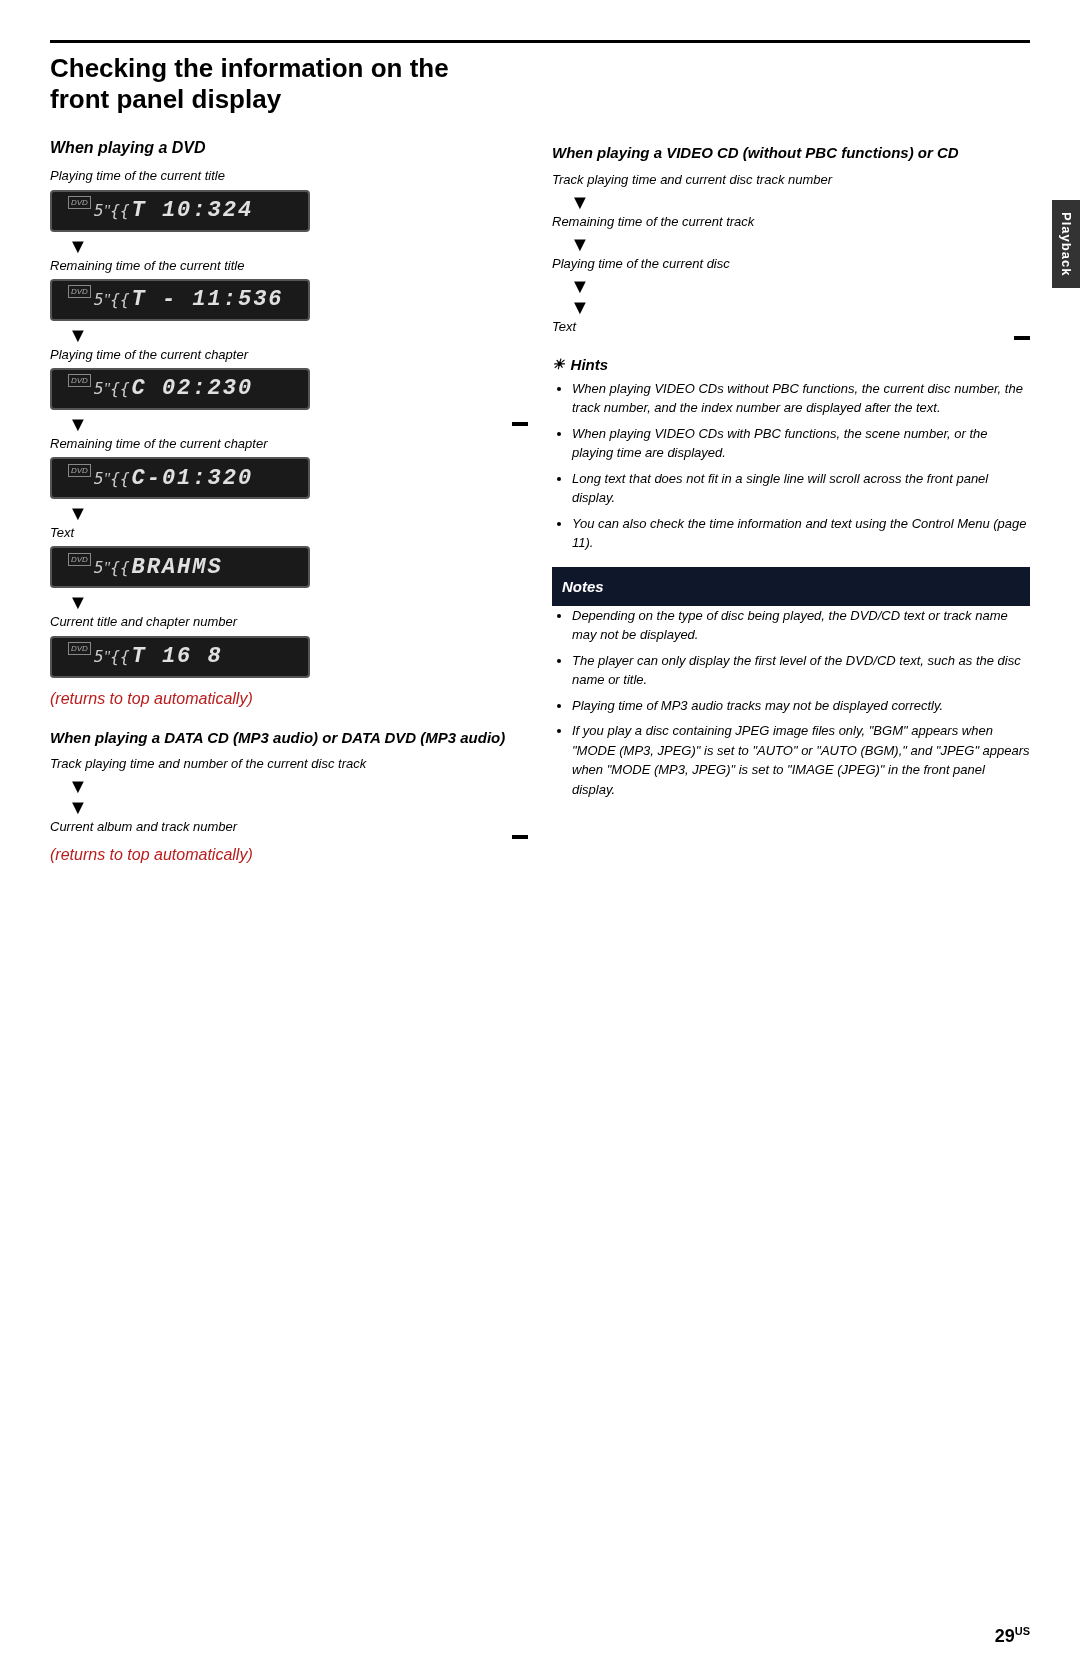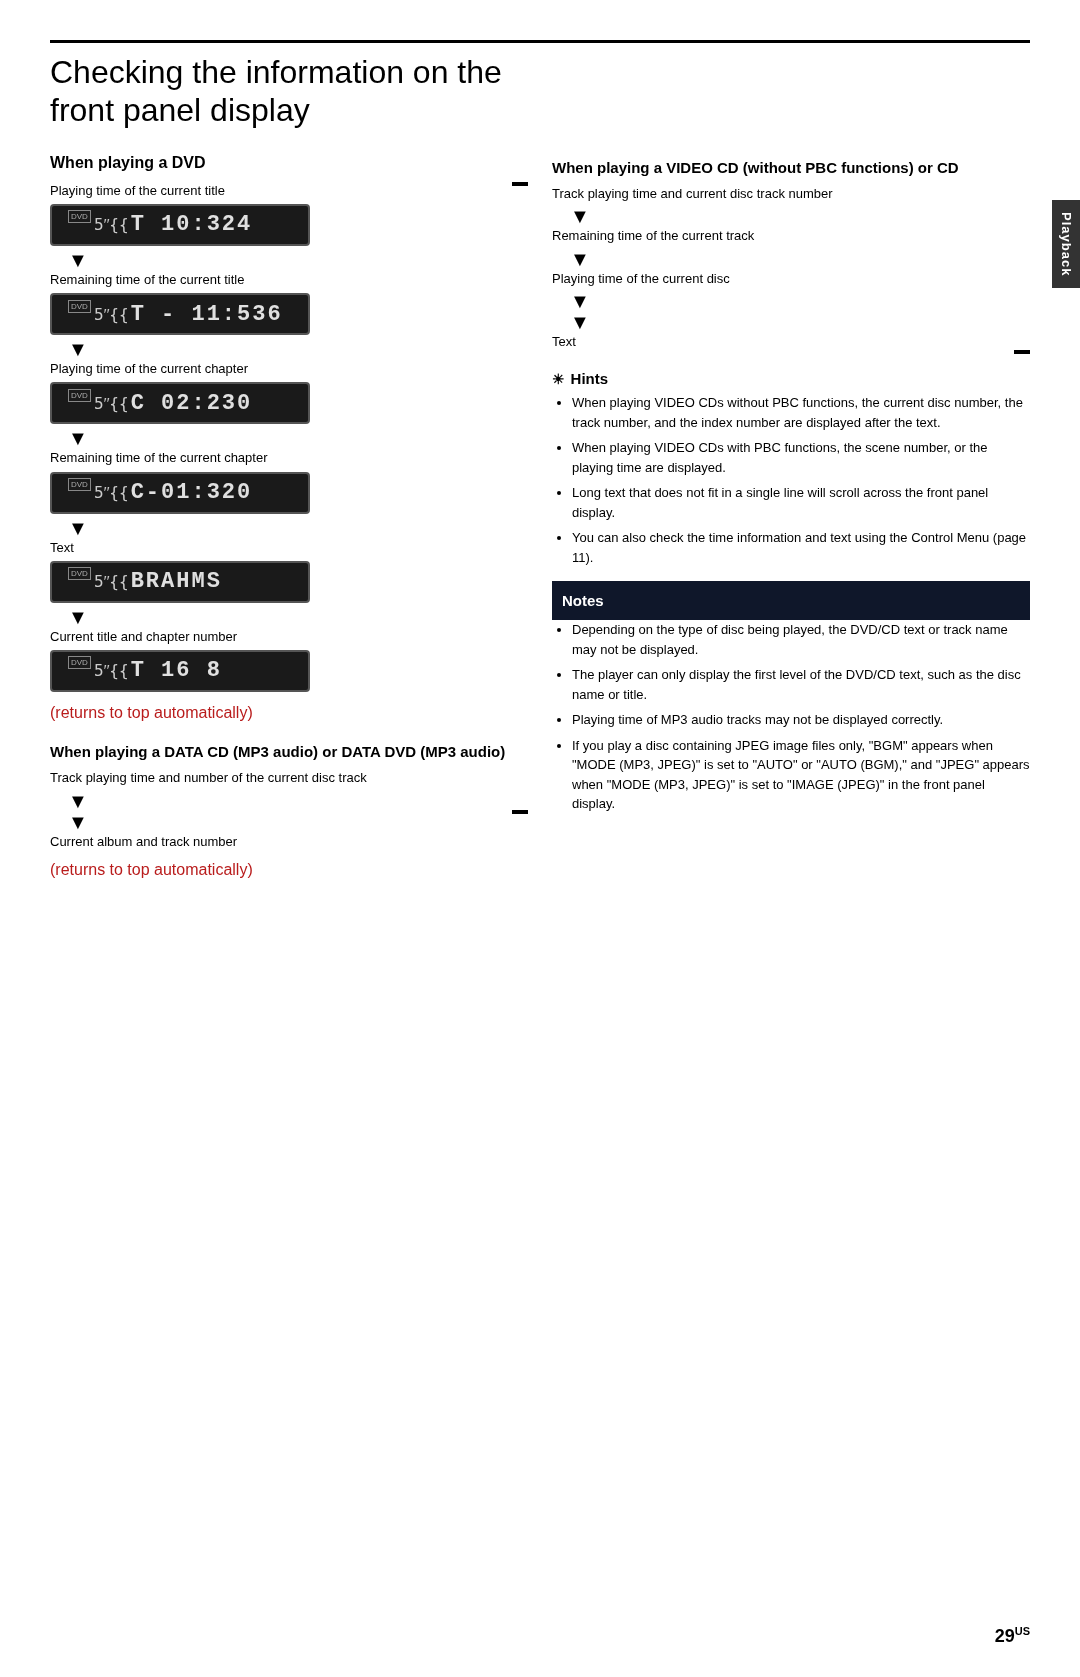--- a/index.html
+++ b/index.html
@@ -17,20 +17,21 @@
       width: 1080px;
       min-height: 1677px;
       padding: 40px 50px 60px 50px;
       position: relative;
     }
 
     
     .two-col {
       display: flex;
       gap: 24px;
+      font-style: italic;
     }
     .col-left {
       flex: 1;
       min-width: 0;
     }
     .col-right {
       flex: 1;
       min-width: 0;
     }
 
@@ -186,35 +187,35 @@
 </head>
 <body>
 
 <div class="page-container">
 
   <div class="sidebar-tab">
     <span>Playback</span>
   </div>
 
   <div style="border-top: 3px solid #000; padding-top: 10px; margin-bottom: 14px;">
-    <div style="font-size: 32px; font-weight: 400; line-height: 1.2;">
+    <div style="font-size: 26px; font-weight: 700; line-height: 1.2;">
       <span>Checking the information on the</span><br>
       <span>front panel display</span>
     </div>
   </div>
 
 
   <div class="two-col">
 
     <div class="col-left">
 
       <div>
         <div class="section-heading">When playing a DVD</div>
 
-        <div style="display:flex; align-items:flex-start; margin-bottom:8px;">
+        <div style="display:flex; align-items:center; margin-bottom:8px;">
           <div style="flex:1;">
 
             <div class="step-block">
               <div class="step-label">Playing time of the current title</div>
               <div class="display-screen">
                 <span style="color:#aaa;font-size:8px;border:1px solid #888;padding:1px 2px;position:relative;top:-8px;margin-right:3px;">DVD</span>
                 <span style="color:#ccc;font-size:16px;font-family:monospace;margin-right:2px;">5ʺ{{</span>
                 <span style="color:#e0e0e0;font-family:'Courier New',monospace;font-size:22px;font-weight:bold;letter-spacing:2px;">T  10:324</span>
               </div>
             </div>
@@ -278,21 +279,21 @@
 
           <div style="width:16px;border-top:2px solid #000;border-right:2px solid #000;border-bottom:2px solid #000;margin-left:6px;"></div>
         </div>
 
         <div class="returns-note">(returns to top automatically)</div>
       </div>
 
       <div style="margin-top:20px;">
         <div class="bold-heading">When playing a DATA CD (MP3 audio) or DATA DVD (MP3 audio)</div>
 
-        <div style="display:flex;align-items:center;margin-bottom:4px;">
+        <div style="display:flex;align-items:flex-end;margin-bottom:4px;">
           <div style="flex:1;">
 
             <div class="step-block">
               <div class="step-label">Track playing time and number of the current disc track</div>
             </div>
             <span class="small-down-arrow">▼</span>
 
             <span class="small-down-arrow">▼</span>
 
             <div class="step-block">

